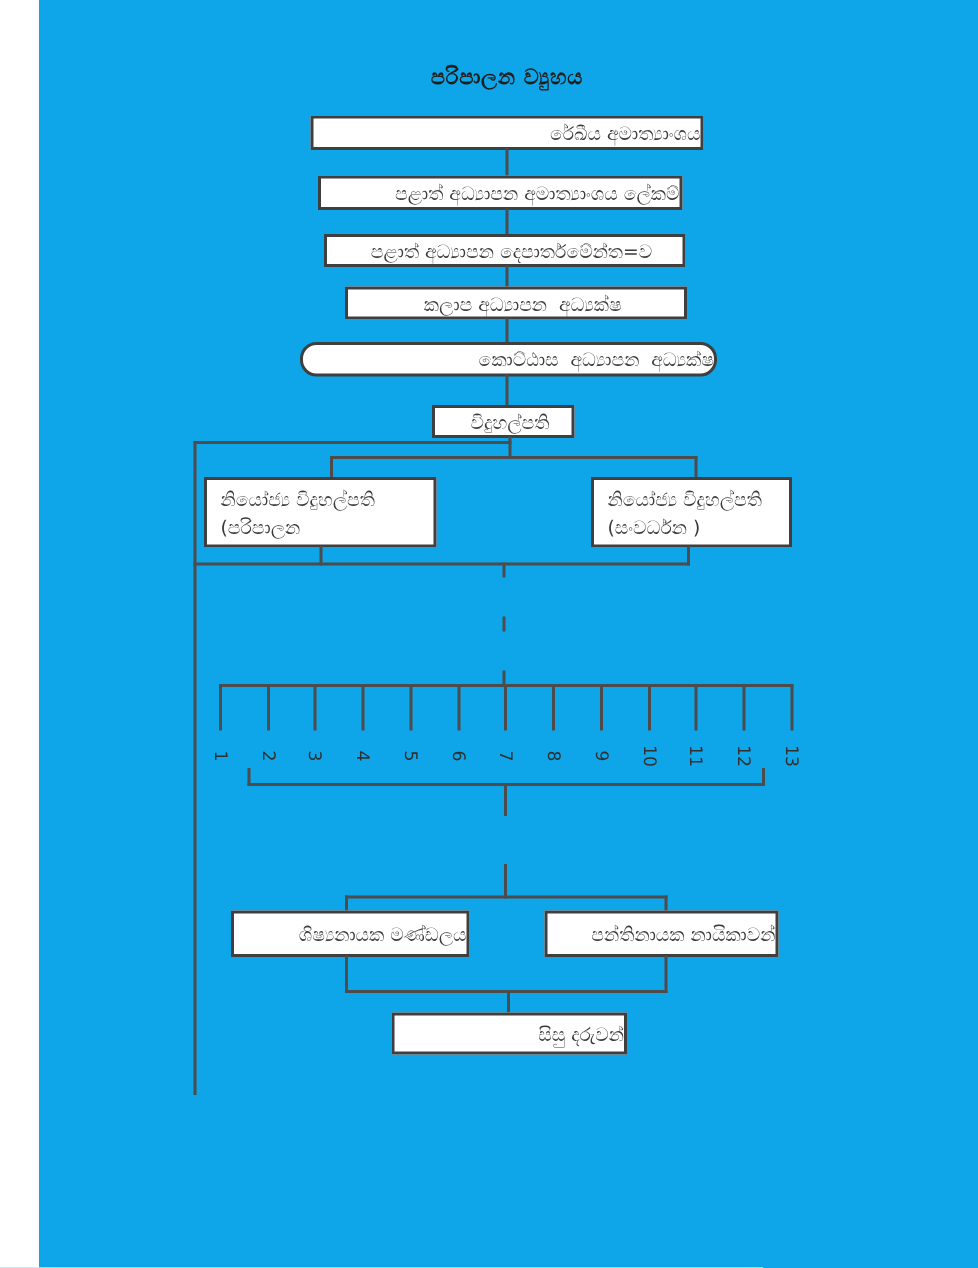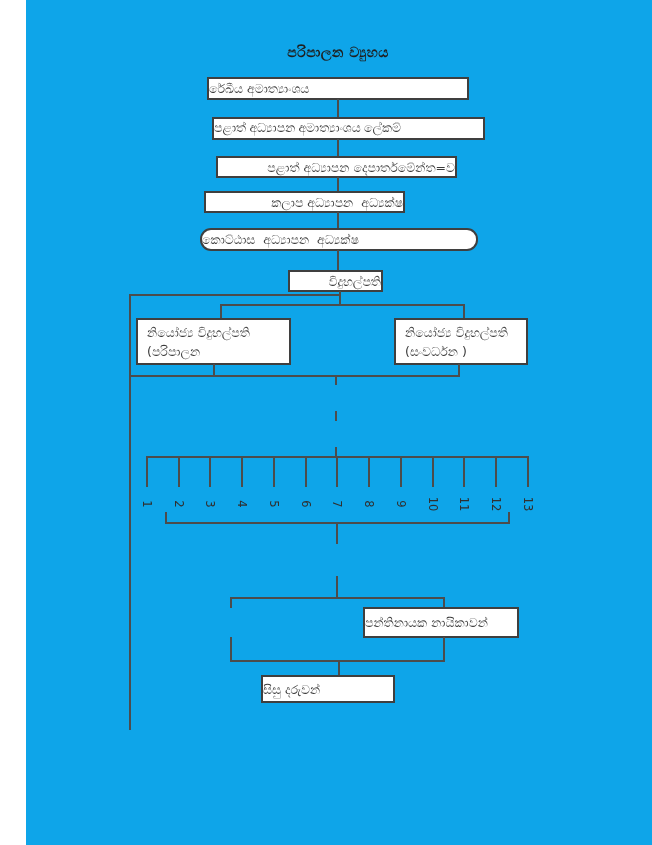--- a/index.html
+++ b/index.html
@@ -13,24 +13,24 @@
   }
   .title{
     position:absolute;left:0;top:44px;width:624px;
     text-align:center;font-size:14px;font-weight:bold;color:#1f1f1f;
     letter-spacing:0.5px;
   }
   .box{
     position:absolute;box-sizing:border-box;
     border:2px solid #3f3f3f;background:#ffffff;
     color:#3a3a3a;font-size:12.5px;line-height:15px;
-    display:flex;align-items:center;justify-content:flex-start;
+    display:flex;align-items:center;justify-content:flex-end;
     white-space:pre;
   }
-  .box.align-left{justify-content:flex-end;padding-left:9px;}
+  .box.align-left{justify-content:center;padding-left:9px;}
   .box.two-line{
     flex-direction:column;align-items:flex-start;justify-content:center;
     padding-left:9px;line-height:19px;
   }
   .line{position:absolute;background:#4c4c4c;}
   .num{
     position:absolute;width:26px;height:26px;line-height:26px;
     text-align:center;font-size:11.5px;color:#303030;
     transform:rotate(90deg);
   }
@@ -40,31 +40,31 @@
 
 <div id="page">
 
   <div class="title">පරිපාලන ව්‍යුහය</div>
 
   <div class="box" style="left:181px;top:77px;width:262px;height:23px;">
     <span>රේඛීය අමාත්‍යාංශය</span>
   </div>
   <div class="line" style="left:311px;top:99px;width:2px;height:19px;"></div>
 
-  <div class="box" style="left:186px;top:117px;width:273px;height:23px;font-family:Liberation Serif, serif;">
+  <div class="box" style="left:186px;top:117px;width:243px;height:23px;">
     <span>පළාත් අධ්‍යාපන අමාත්‍යාංශය ලේකම්</span>
   </div>
   <div class="line" style="left:311px;top:139px;width:2px;height:18px;"></div>
 
   <div class="box align-left" style="left:190px;top:156px;width:241px;height:22px;">
     <span>පළාත් අධ්‍යාපන දෙපාර්තමේන්ත=ව</span>
   </div>
   <div class="line" style="left:311px;top:177px;width:2px;height:15px;"></div>
 
-  <div class="box align-left" style="left:178px;top:191px;width:201px;height:22px;">
+  <div class="box align-left" style="left:204px;top:191px;width:228px;height:22px;">
     <span>කලාප අධ්‍යාපන  අධ්‍යක්ෂ</span>
   </div>
   <div class="line" style="left:311px;top:212px;width:2px;height:17px;"></div>
 
   <div class="box" style="left:174px;top:228px;width:278px;height:23px;border-radius:11px;">
     <span>කොට්ඨාස  අධ්‍යාපන  අධ්‍යක්ෂ</span>
   </div>
   <div class="line" style="left:311px;top:250px;width:2px;height:21px;"></div>
 
   <div class="box align-left" style="left:262px;top:270px;width:95px;height:22px;">
@@ -129,27 +129,30 @@
   <div class="line" style="left:482px;top:512px;width:2px;height:12px;"></div>
   <div class="line" style="left:139px;top:522px;width:345px;height:2px;"></div>
   <div class="line" style="left:310px;top:522px;width:2px;height:22px;"></div>
 
   <div class="line" style="left:310px;top:576px;width:2px;height:23px;"></div>
 
   <div class="line" style="left:204px;top:597px;width:215px;height:2px;"></div>
   <div class="line" style="left:204px;top:597px;width:2px;height:11px;"></div>
   <div class="line" style="left:417px;top:597px;width:2px;height:11px;"></div>
 
+  <div class="box" style="left:128px;top:607px;width:159px;height:31px;">
+    <span>ශිෂ්‍යනායක මණ්ඩලය</span>
+  </div>
   <div class="box" style="left:337px;top:607px;width:156px;height:31px;">
     <span>පන්තිනායක නායිකාවන්</span>
   </div>
 
   <div class="line" style="left:204px;top:637px;width:2px;height:25px;"></div>
   <div class="line" style="left:417px;top:637px;width:2px;height:25px;"></div>
   <div class="line" style="left:204px;top:660px;width:215px;height:2px;"></div>
   <div class="line" style="left:312px;top:660px;width:2px;height:16px;"></div>
 
-  <div class="box" style="left:235px;top:675px;width:134px;height:28px;">
+  <div class="box" style="left:235px;top:675px;width:157px;height:28px;">
     <span>සිසු දරුවන්</span>
   </div>
 
 
 </div>
 
 </body></html>

